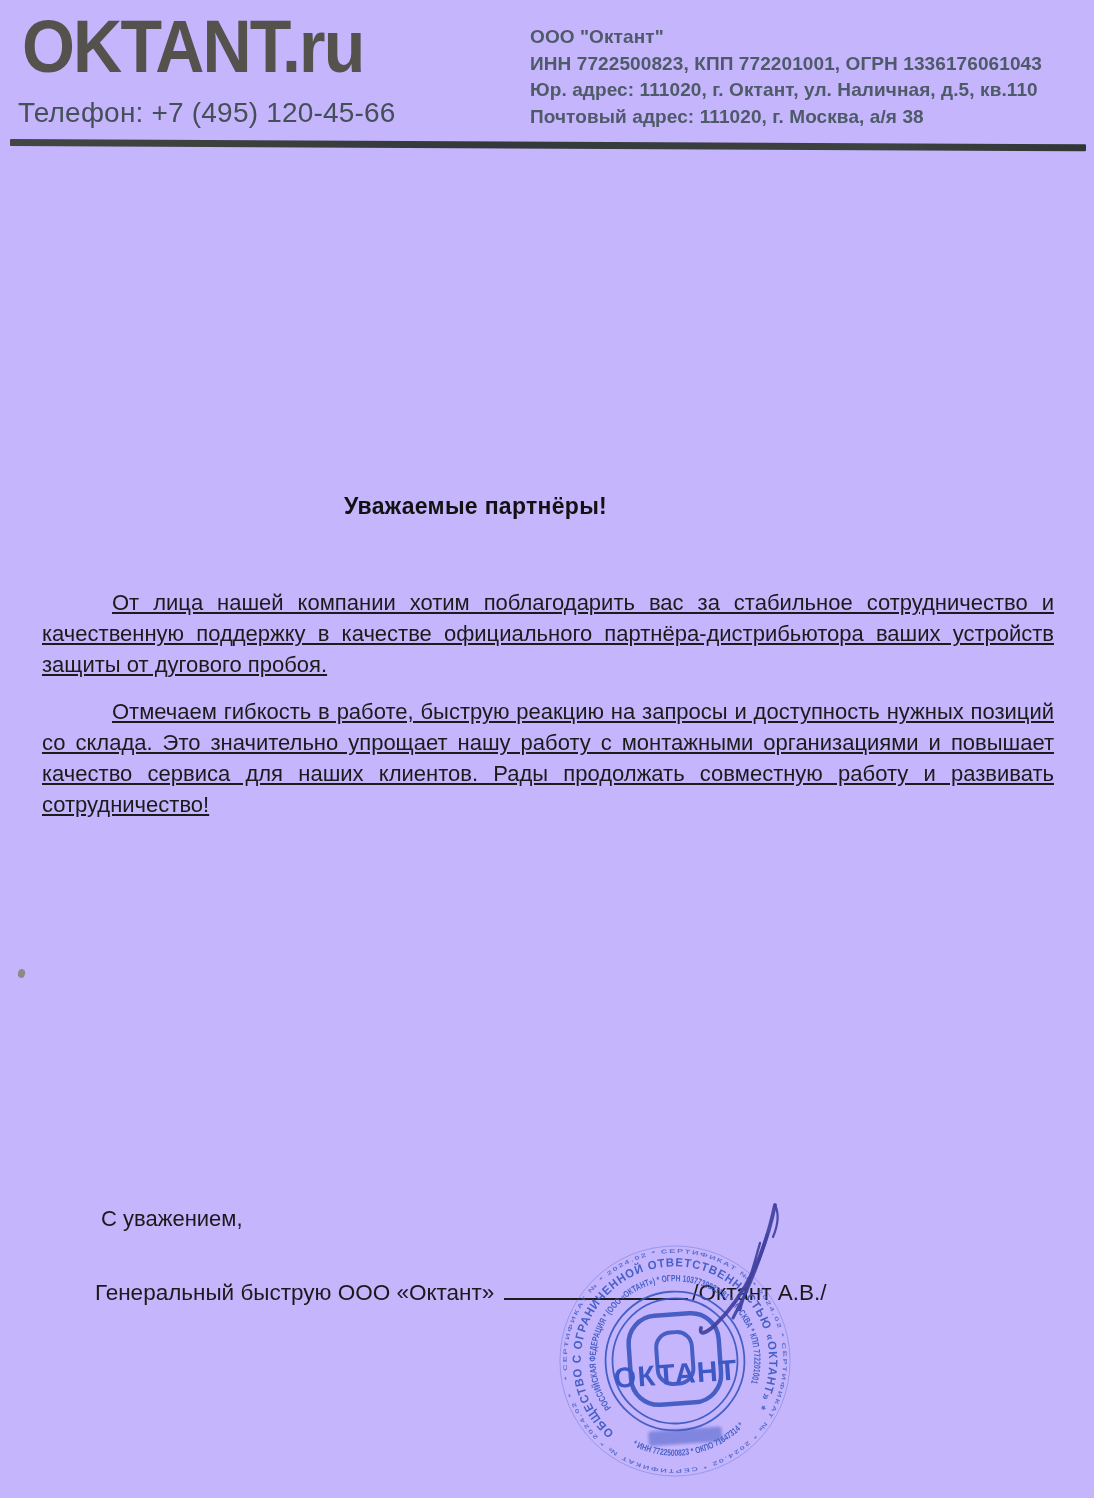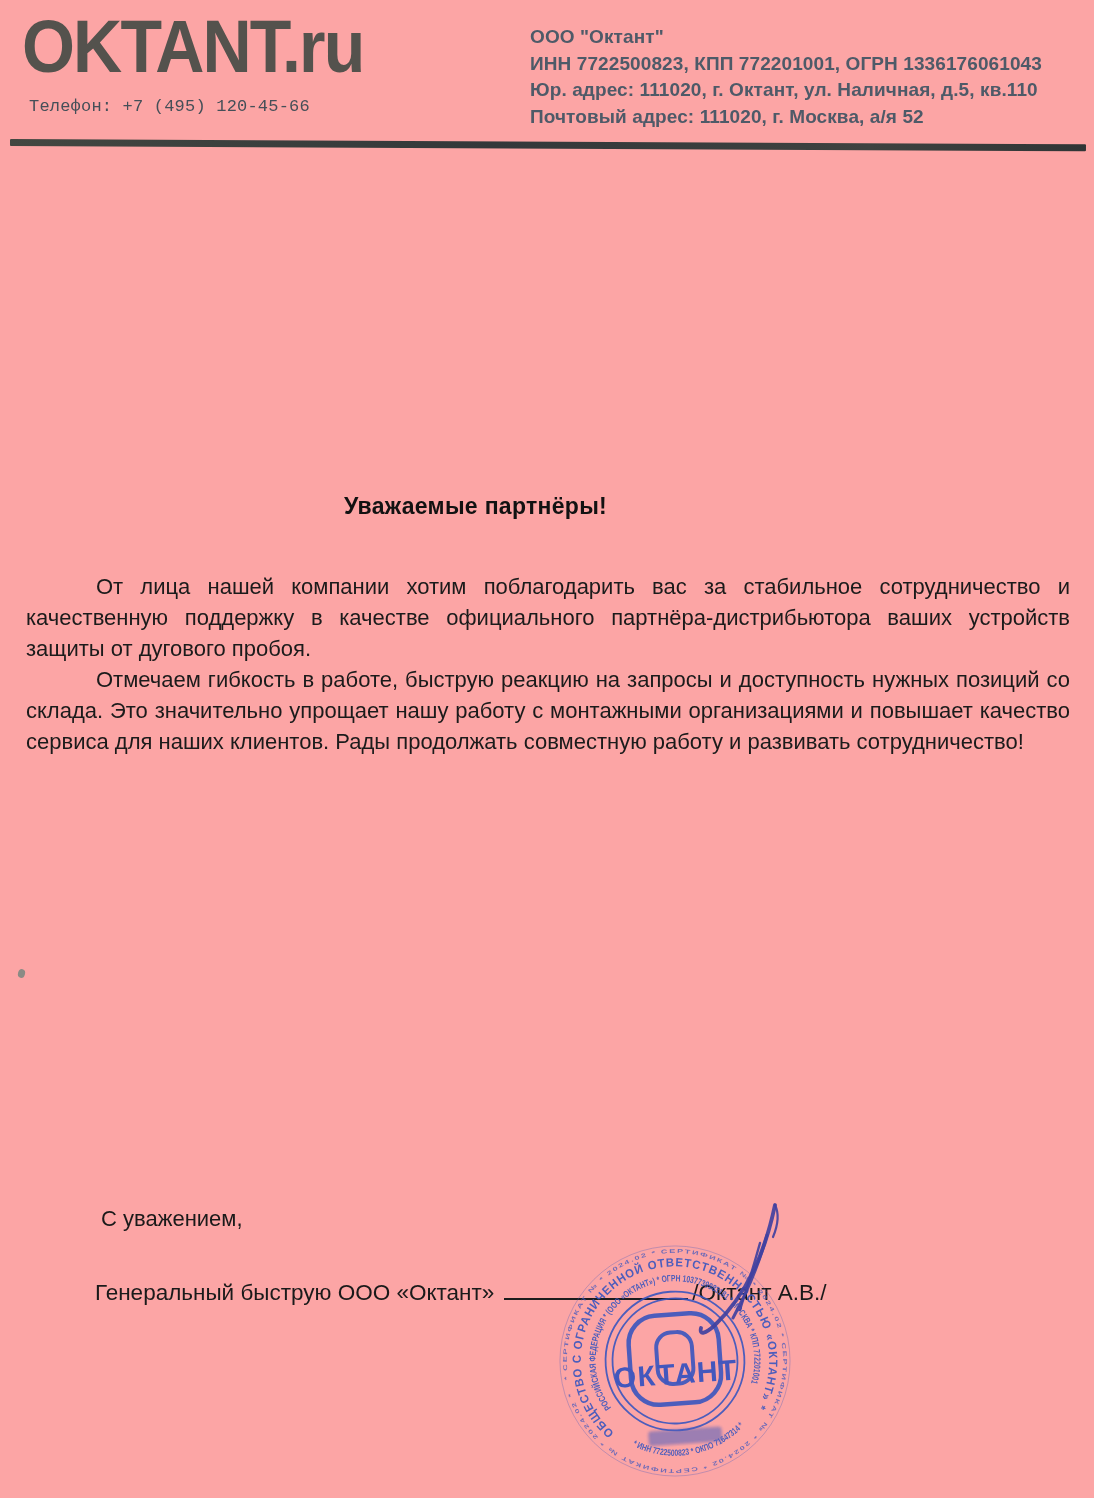--- a/index.html
+++ b/index.html
@@ -3,34 +3,34 @@
 <meta charset="utf-8">
 <style>
   html,body{margin:0;padding:0;}
   body{
     width:1094px;height:1498px;
     background:#e9e9e9;
     font-family:"Liberation Sans",sans-serif;
   }
   .page{
     position:relative;width:1094px;height:1498px;overflow:hidden;
-    background:#fca5a5;
+    background:#c4b5fd;
     color:#1c1c1c;
   }
   
   .logo{
     position:absolute;left:22px;top:10px;
     font-size:74px;font-weight:bold;line-height:1;
     letter-spacing:-2px;color:#54524d;
     transform:scaleX(.92);transform-origin:left top;
     white-space:nowrap;
   }
   .phone{
-    position:absolute;left:29px;top:97px;
-    font-size:17px;color:#454f58;letter-spacing:.2px;font-family:Liberation Mono, monospace;
+    position:absolute;left:18px;top:97px;
+    font-size:28px;color:#454f58;letter-spacing:.2px;
   }
   .company{
     position:absolute;left:530px;top:24px;
     font-size:19px;line-height:26.5px;font-weight:600;
     color:#4e5a68;letter-spacing:.1px;white-space:nowrap;
   }
   .divider{
     position:absolute;left:10px;top:139px;width:1076px;height:7px;
     background:linear-gradient(90deg,#434741,#33383a 45%,#3e4240 80%,#303536);
     transform:rotate(.28deg);transform-origin:left center;border-radius:1px;
@@ -38,21 +38,21 @@
   
   .salutation{
     position:absolute;left:0;top:493px;width:951px;
     text-align:center;font-size:23px;font-weight:bold;color:#121212;
     letter-spacing:.3px;
   }
   .bodytext{
     position:absolute;left:26px;top:571px;width:1044px;
     font-size:22px;line-height:31px;text-align:justify;color:#1b1b1b;
   }
-  .bodytext p{margin:0;text-indent:70px;}
+  .bodytext p{margin:16px;text-indent:70px;text-decoration:underline;}
   .closing{
     position:absolute;left:101px;top:1206px;font-size:22px;color:#1a1a1a;
   }
   .director-row{
     position:absolute;left:95px;top:1280px;font-size:22.5px;color:#1a1a1a;
     white-space:nowrap;
   }
   .sig-line{
     display:inline-block;width:184px;height:2px;
     border-bottom:2.5px solid #1d1d1d;margin:0 4px 0 10px;
@@ -83,21 +83,21 @@
 
 <div class="page">
 
   <div class="logo">OKTANT.ru</div>
   <div class="phone">Телефон: +7 (495) 120-45-66</div>
 
   <div class="company">
     <div>ООО "Октант"</div>
     <div>ИНН 7722500823, КПП 772201001, ОГРН 1336176061043</div>
     <div>Юр. адрес: 111020, г. Октант, ул. Наличная, д.5, кв.110</div>
-    <div>Почтовый адрес: 111020, г. Москва, а/я 52</div>
+    <div>Почтовый адрес: 111020, г. Москва, а/я 38</div>
   </div>
 
   <div class="divider"></div>
 
   <div class="salutation">Уважаемые партнёры!</div>
 
   <div class="bodytext">
     <p>От лица нашей компании хотим поблагодарить вас за стабильное сотрудничество и качественную поддержку в качестве официального партнёра-дистрибьютора ваших устройств защиты от дугового пробоя.</p>
     <p>Отмечаем гибкость в работе, быструю реакцию на запросы и доступность нужных позиций со склада. Это значительно упрощает нашу работу с монтажными организациями и повышает качество сервиса для наших клиентов. Рады продолжать совместную работу и развивать сотрудничество!</p>
   </div>

